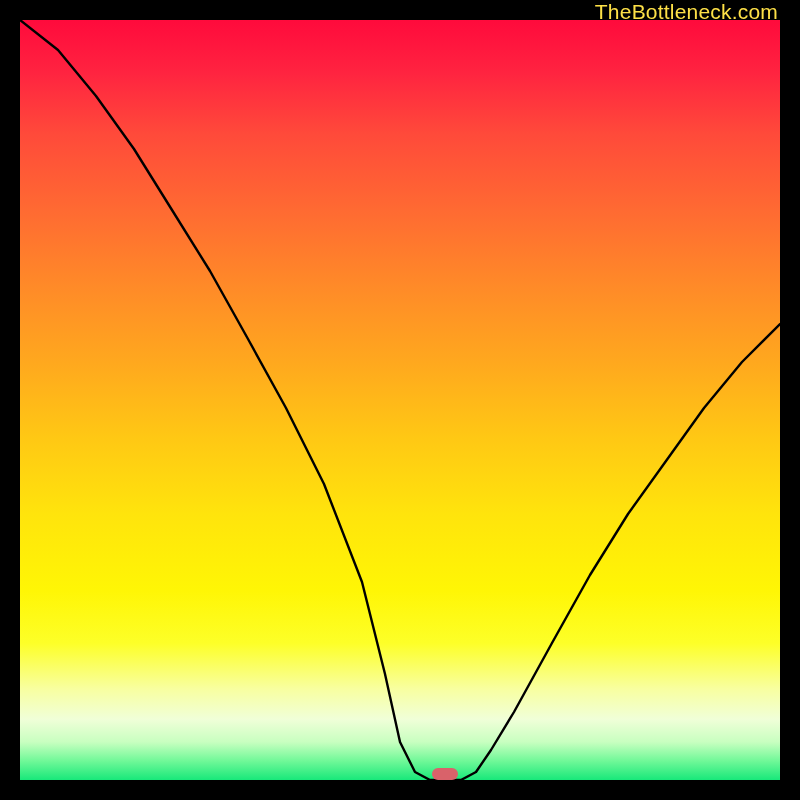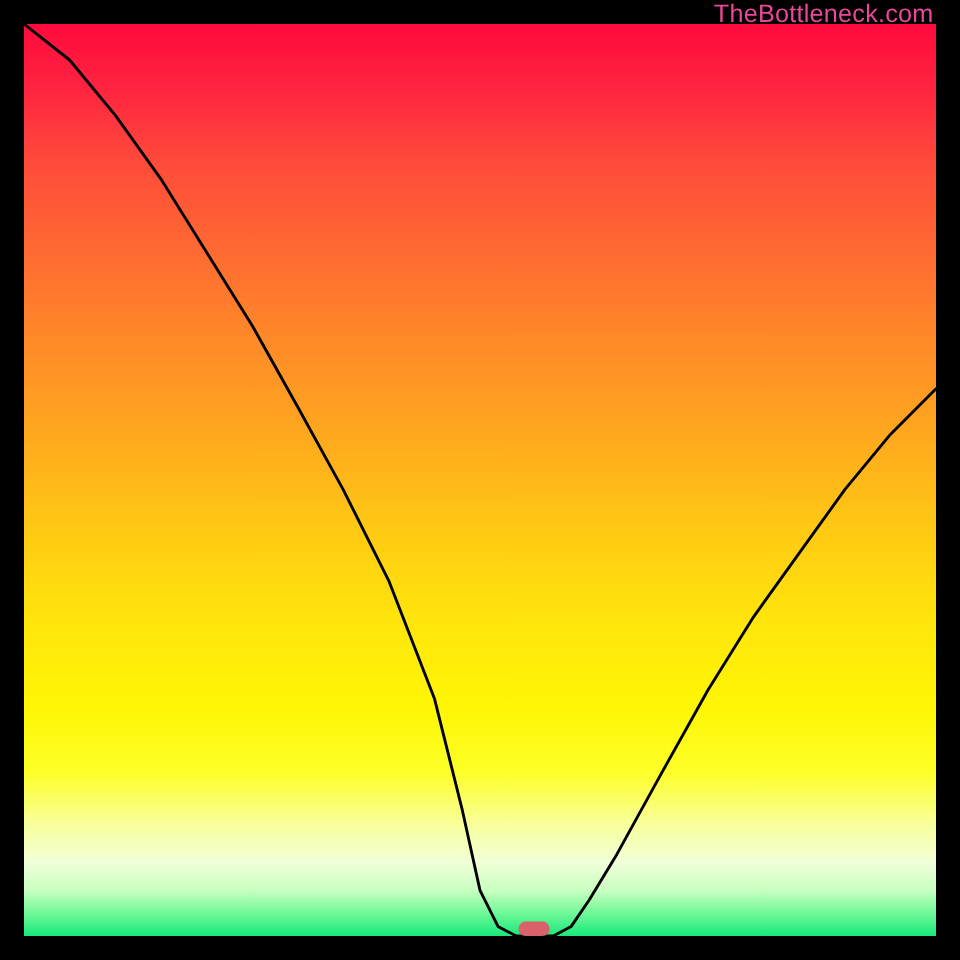--- a/index.html
+++ b/index.html
@@ -62,21 +62,21 @@
     width: 26px;
     height: 12px;
     border-radius: 6px;
     background: #d9626a;
     transform: translate(-50%, -50%);
   }
   .watermark {
     position: absolute;
     top: 0px;
     right: 22px;
-    color: #ec4899;
+    color: #fde047;
     font-size: 21px;
     font-weight: 500;
     letter-spacing: 0.2px;
   }
 </style>
 </head>
 <body>
 
 <div class="watermark">TheBottleneck.com</div>
 

